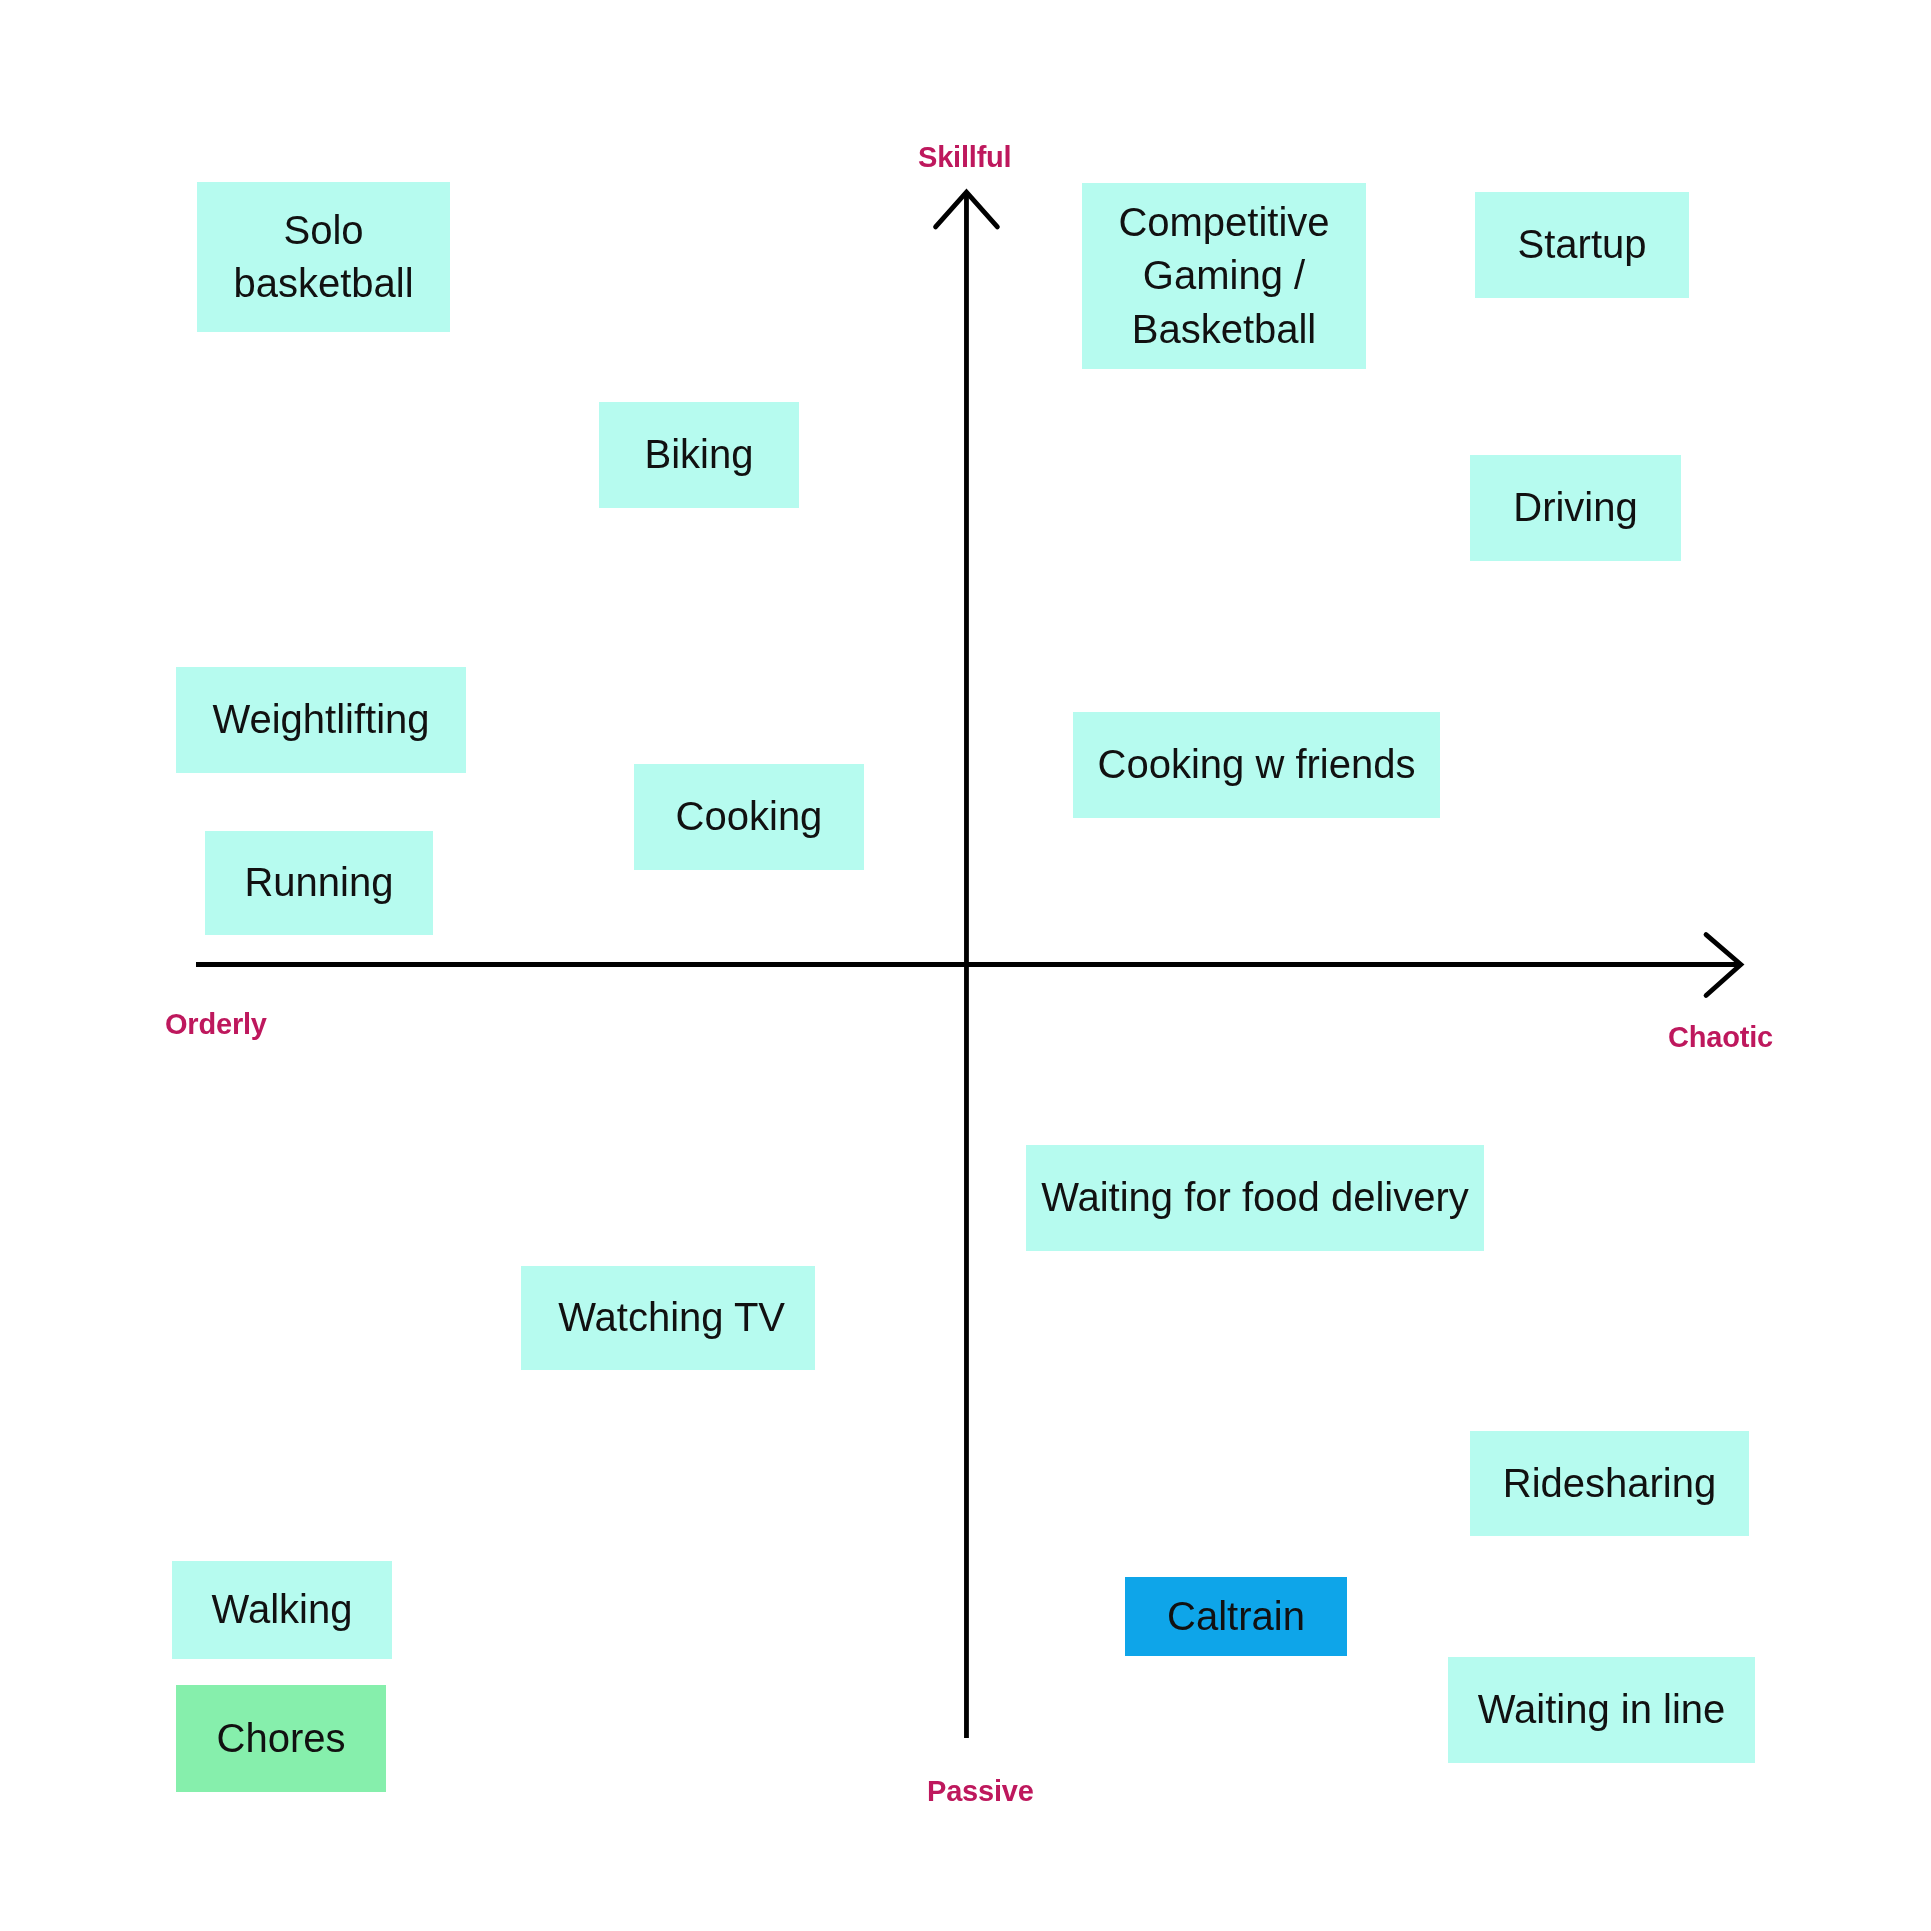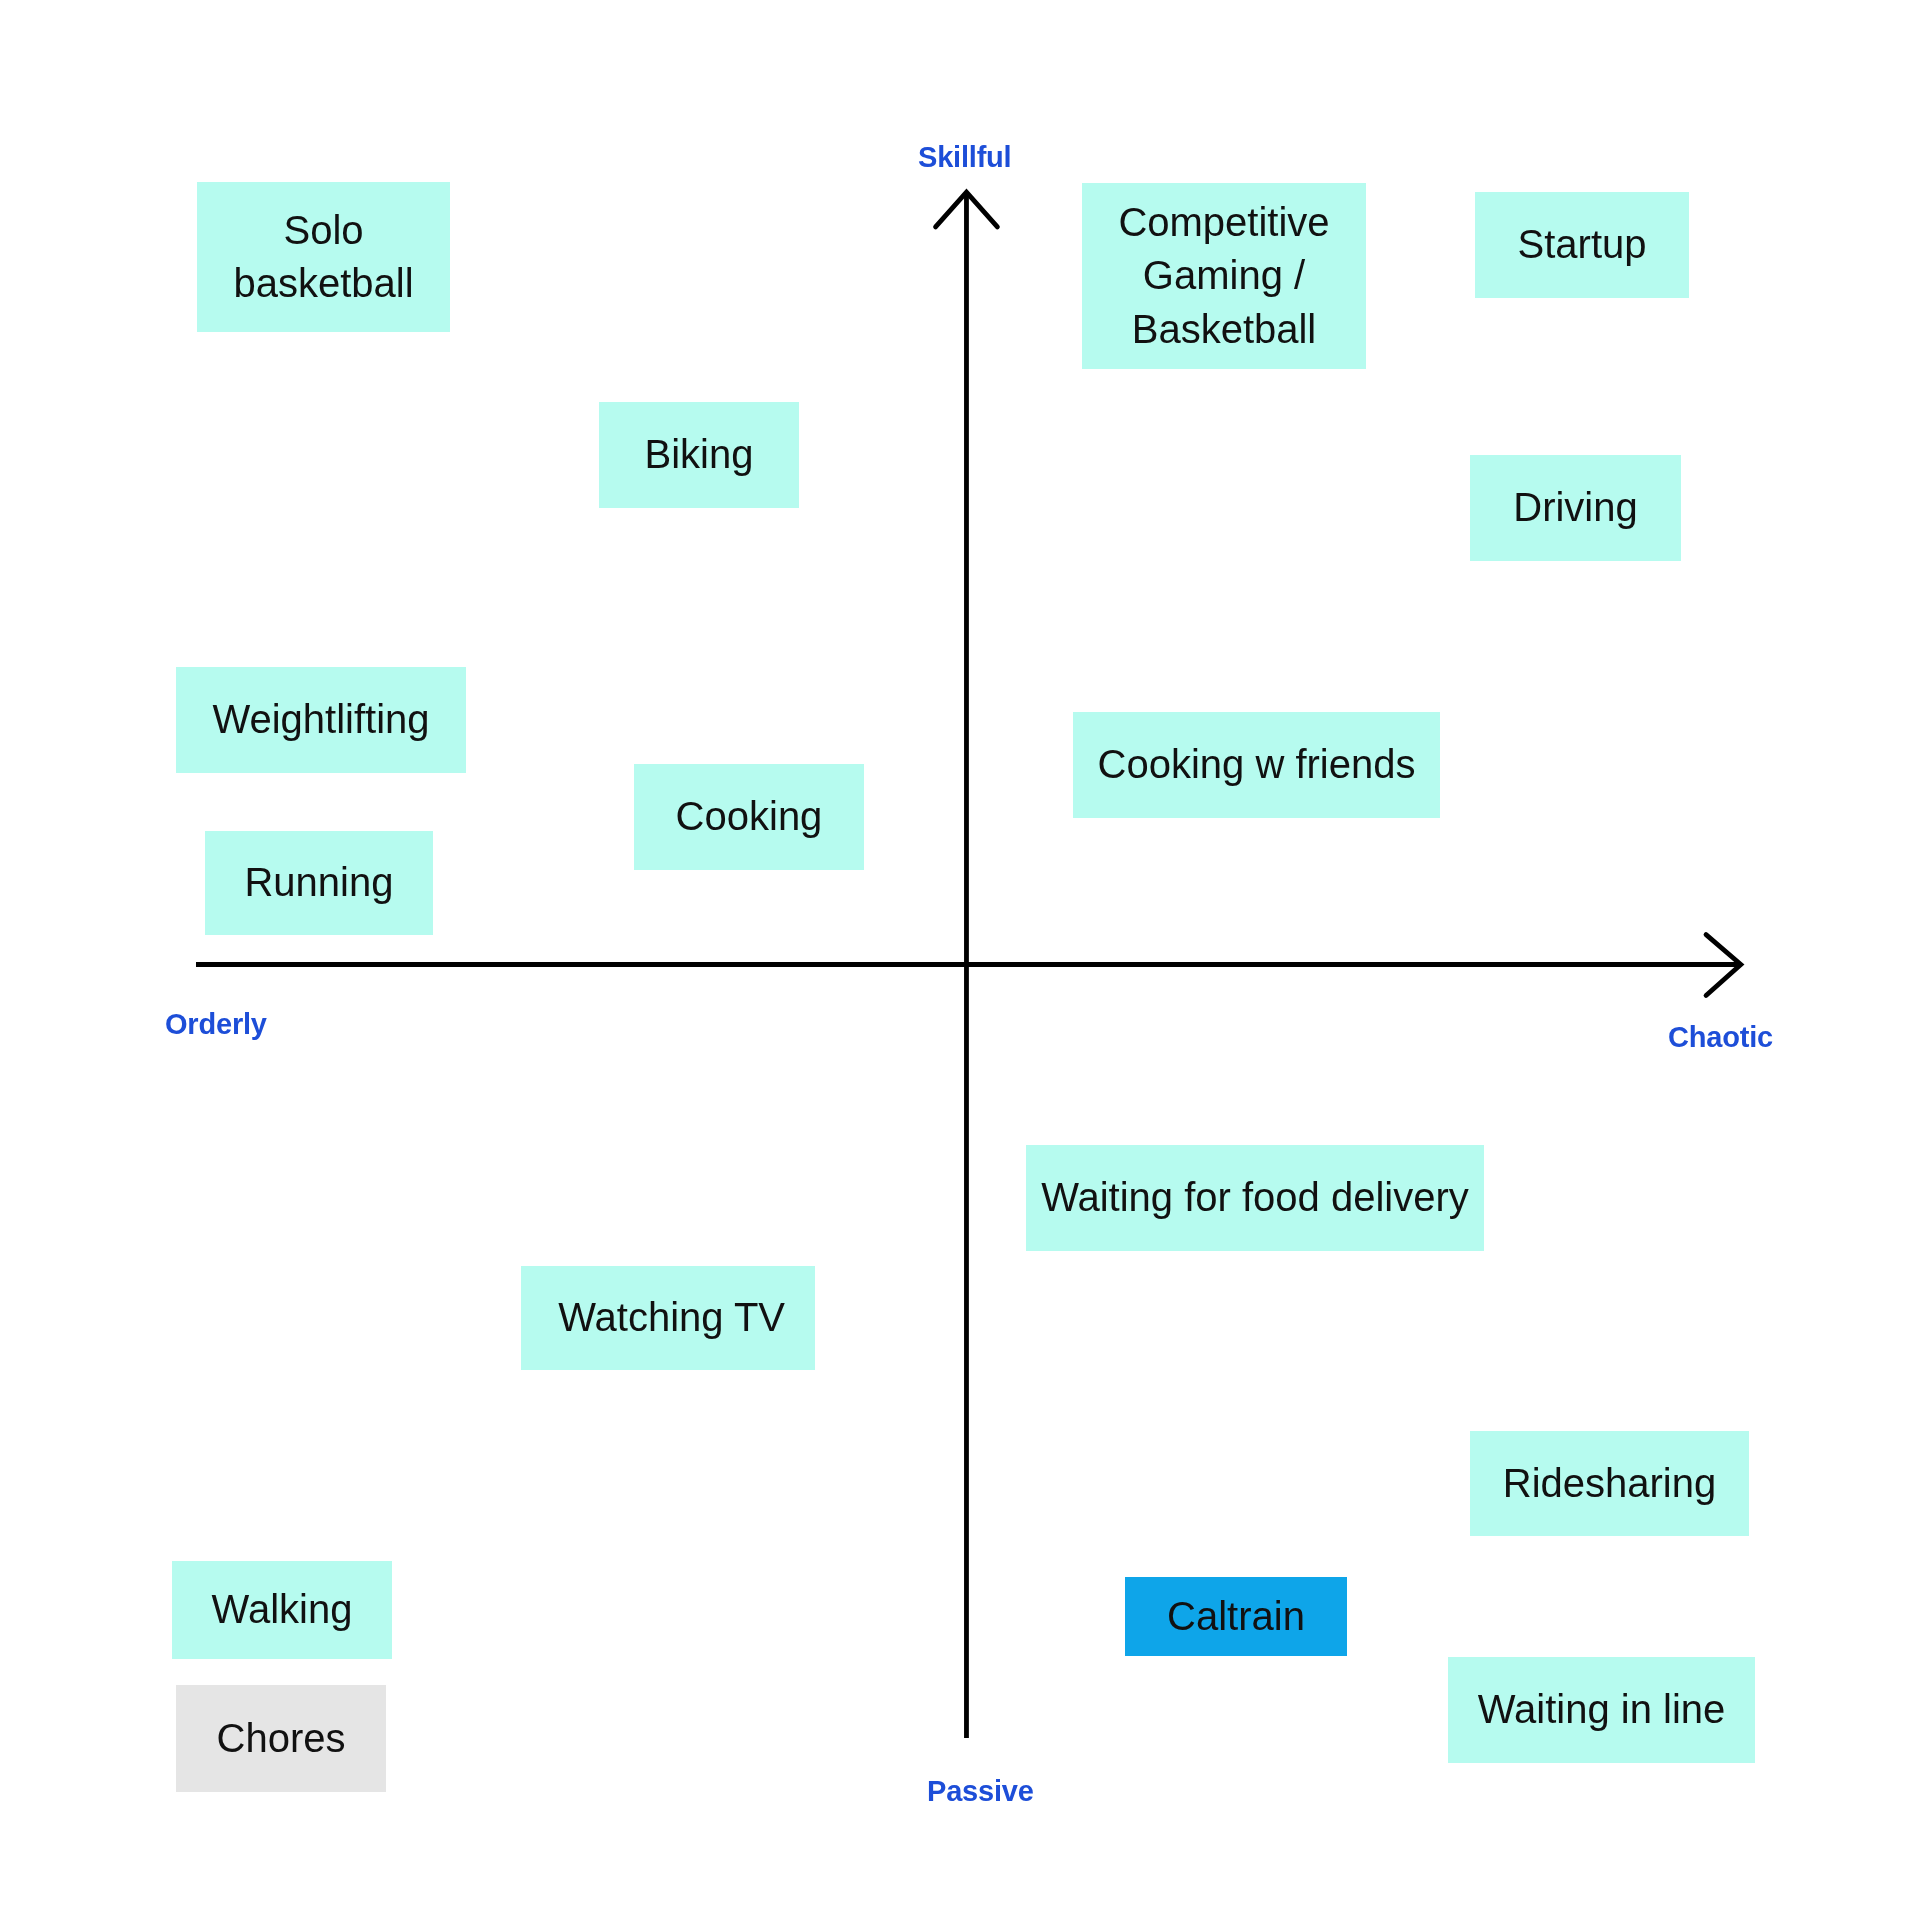--- a/index.html
+++ b/index.html
@@ -29,21 +29,21 @@
     pointer-events: none;
   }
   
   .axis-label {
     position: absolute;
     font-weight: bold;
     font-size: 29px;
     line-height: 1;
     letter-spacing: -0.2px;
     white-space: nowrap;
-    color: #1d4ed8;
+    color: #be185d;
   }
   .axis-label.top    { left: 918px;  top: 143px; }
   .axis-label.bottom { left: 927px;  top: 1777px; text-align: right; }
   .axis-label.left   { left: 119px;  top: 1010px; margin-left: 46px; }
   .axis-label.right  { left: 1668px; top: 1023px; }
 
   
   .note {
     position: absolute;
     box-sizing: border-box;
@@ -126,19 +126,19 @@
       </div>
       <div class="note" style="left: 172px; top: 1561px; width: 220px; height: 98px; background: rgb(182, 251, 239);">
         <span>Walking</span>
       </div>
       <div class="note" style="left: 1125px; top: 1577px; width: 222px; height: 79px; background: #0ea5e9;">
         <span>Caltrain</span>
       </div>
       <div class="note" style="left: 1448px; top: 1657px; width: 307px; height: 106px; background: rgb(182, 251, 239);">
         <span>Waiting in line</span>
       </div>
-      <div class="note" style="left: 176px; top: 1685px; width: 210px; height: 107px; background: #e5e5e5;">
+      <div class="note" style="left: 176px; top: 1685px; width: 210px; height: 107px; background: #86efac;">
         <span>Chores</span>
       </div>
     </div>
 
 </div>
 
 
 </body></html>

